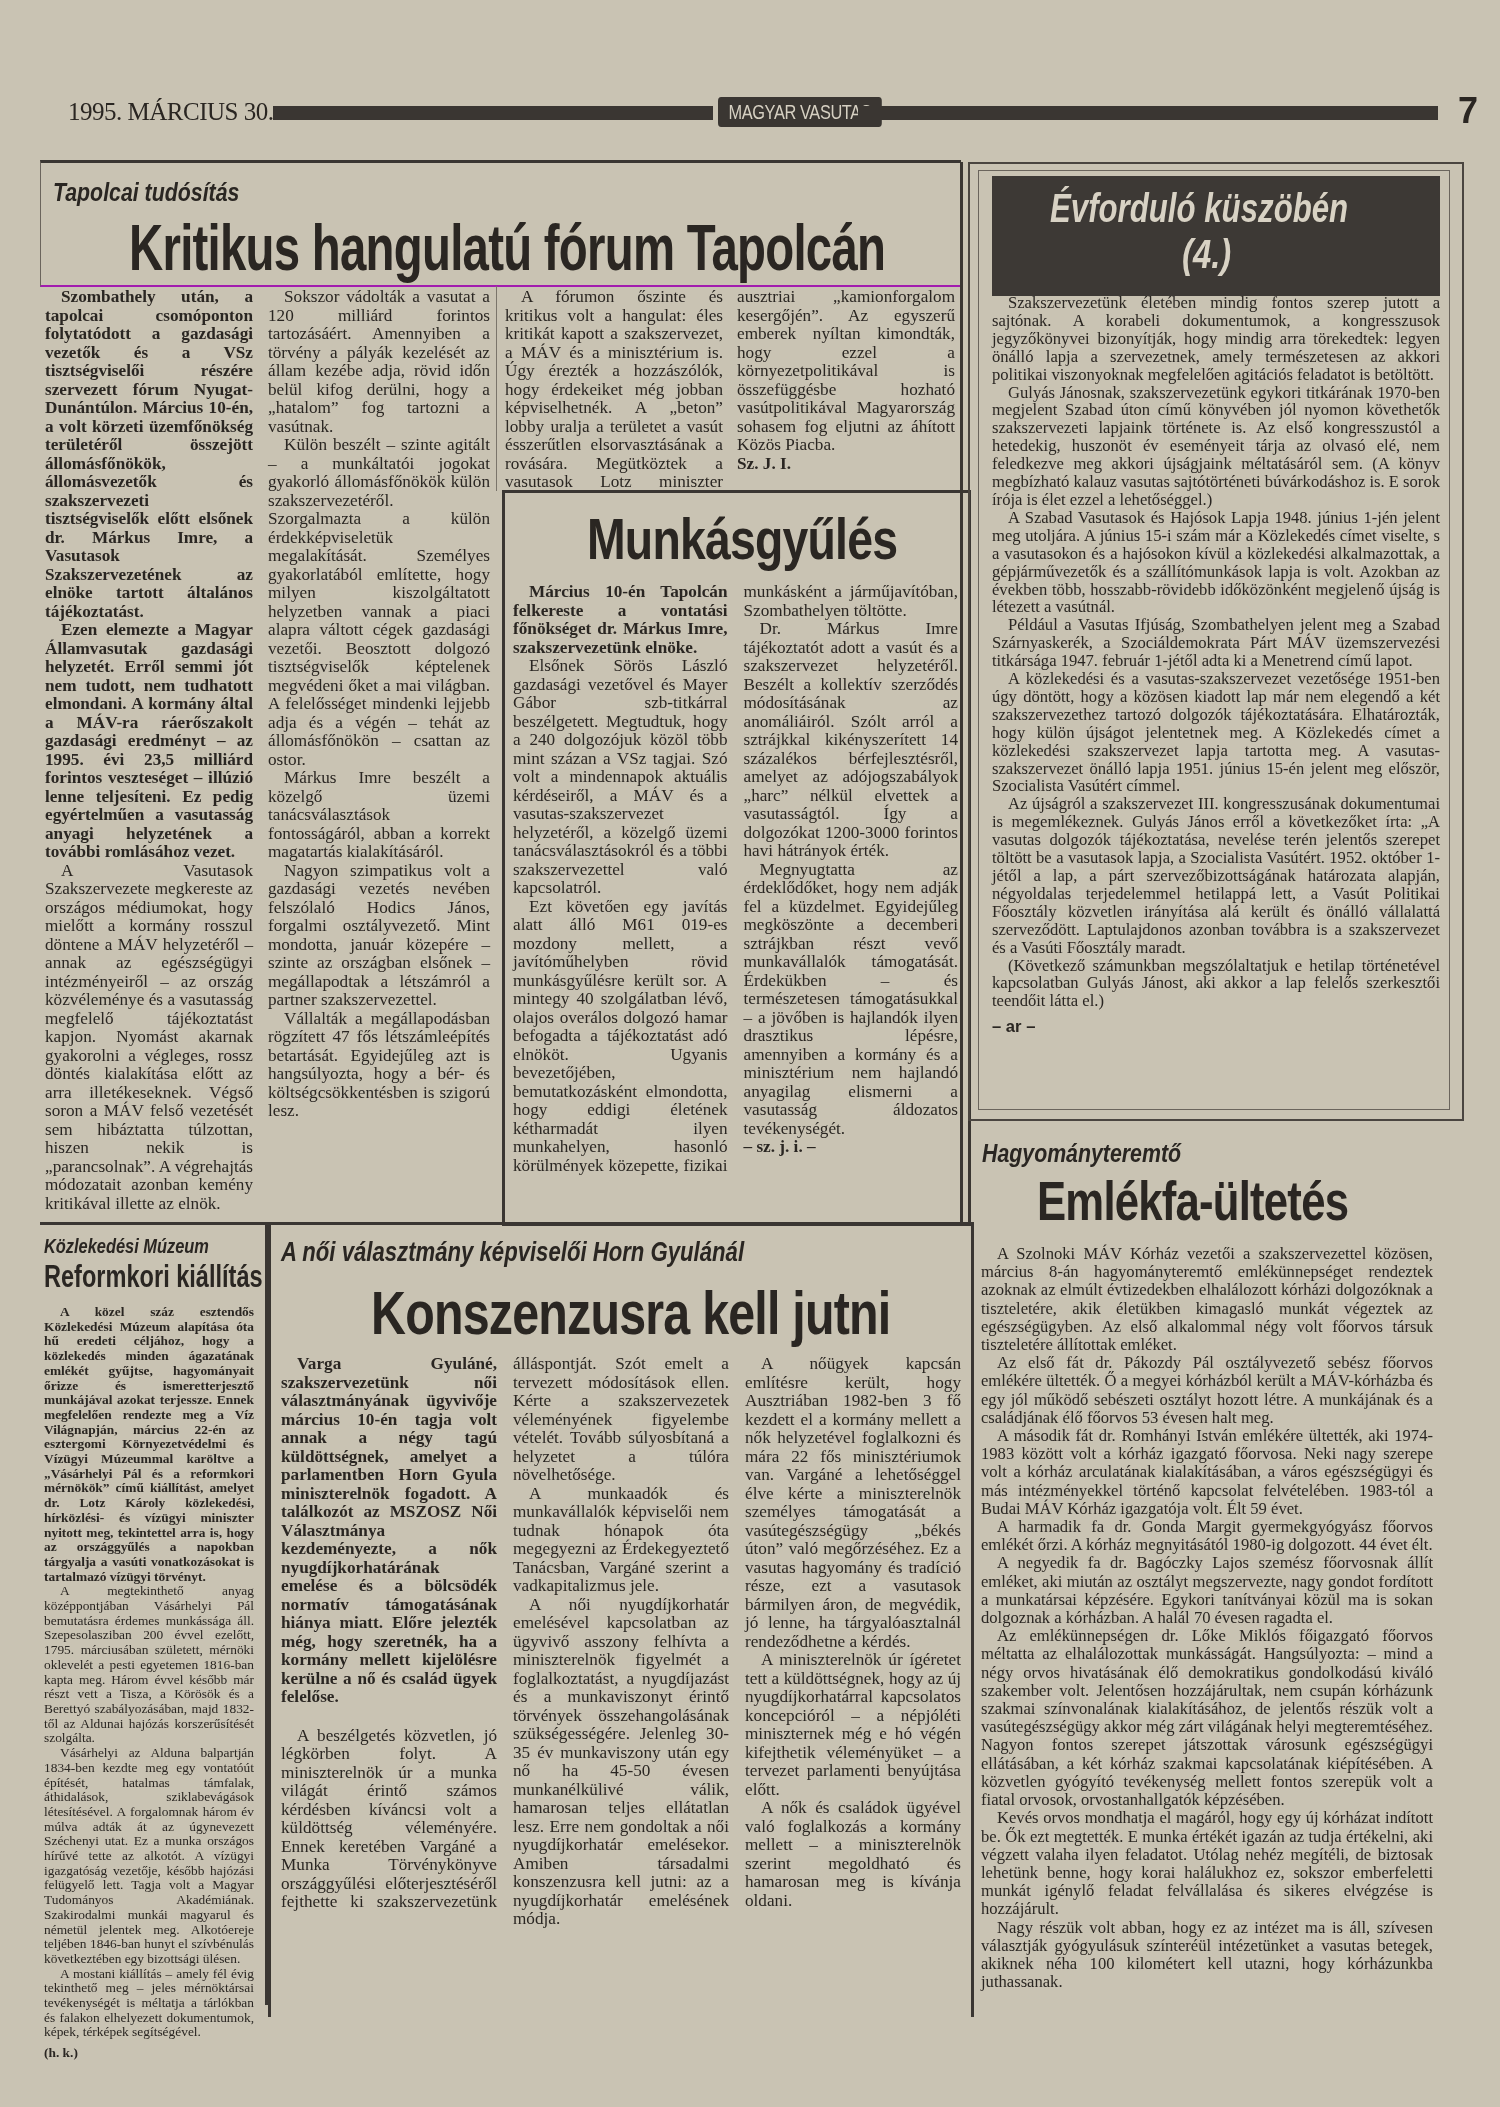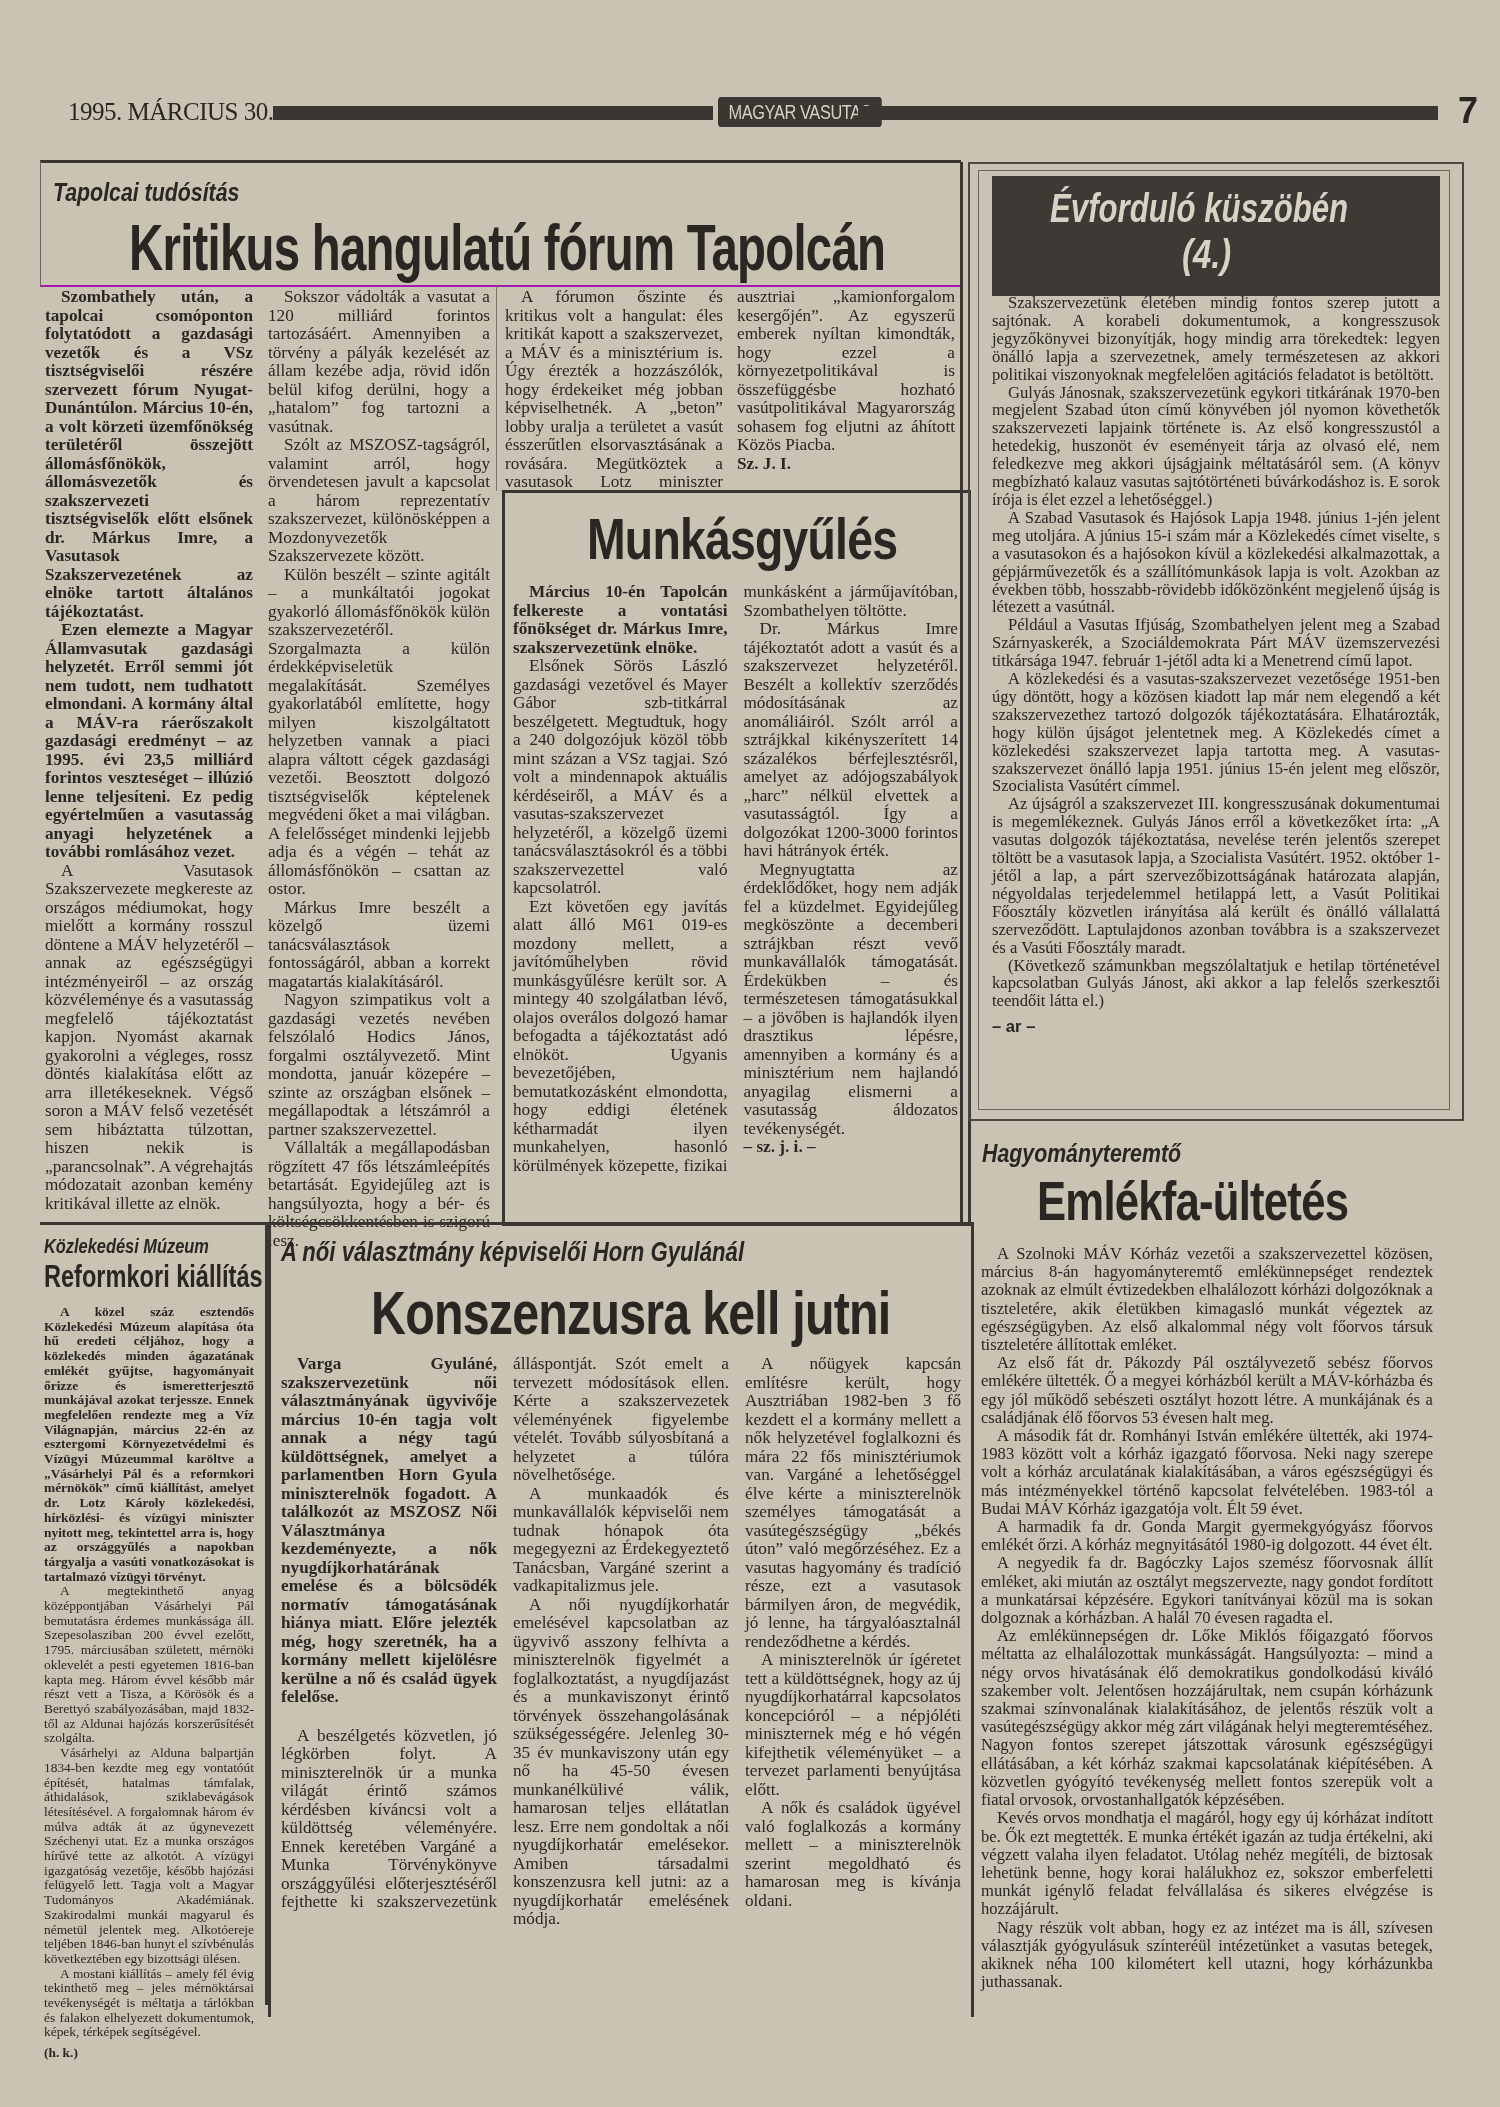--- a/index.html
+++ b/index.html
@@ -37,21 +37,20 @@
   <div class="abs headline" style="left:88px;top:48px;font-size:64px;transform:scaleX(0.74);">Kritikus hangulatú fórum Tapolcán</div>
 </div>
 
 <div class="abs col bold" style="left:45px;top:288px;width:208px;">
   <p>Szombathely után, a tapolcai csomóponton folytatódott a gazdasági vezetők és a VSz tisztségviselői részére szervezett fórum Nyugat-Dunántúlon. Március 10-én, a volt körzeti üzemfőnökség területéről összejött állomásfőnökök, állomásvezetők és szakszervezeti tisztségviselők előtt elsőnek dr. Márkus Imre, a Vasutasok Szakszervezetének az elnöke tartott általános tájékoztatást.</p>
   <p>Ezen elemezte a Magyar Államvasutak gazdasági helyzetét. Erről semmi jót nem tudott, nem tudhatott elmondani. A kormány által a MÁV-ra ráerőszakolt gazdasági eredményt – az 1995. évi 23,5 milliárd forintos veszteséget – illúzió lenne teljesíteni. Ez pedig egyértelműen a vasutasság anyagi helyzetének a további romlásához vezet.</p>
   <p style="font-weight:normal">A Vasutasok Szakszervezete megkereste az országos médiumokat, hogy mielőtt a kormány rosszul döntene a MÁV helyzetéről – annak az egészségügyi intézményeiről – az ország közvéleménye és a vasutasság megfelelő tájékoztatást kapjon. Nyomást akarnak gyakorolni a végleges, rossz döntés kialakítása előtt az arra illetékeseknek. Végső soron a MÁV felső vezetését sem hibáztatta túlzottan, hiszen nekik is „parancsolnak”. A végrehajtás módozatait azonban kemény kritikával illette az elnök.</p>
 </div>
 <div class="abs col" style="left:268px;top:288px;width:222px;">
   <p>Sokszor vádolták a vasutat a 120 milliárd forintos tartozásáért. Amennyiben a törvény a pályák kezelését az állam kezébe adja, rövid időn belül kifog derülni, hogy a „hatalom” fog tartozni a vasútnak.</p>
-  <p>Szólt az MSZOSZ-tagságról, valamint arról, hogy örvendetesen javult a kapcsolat a három reprezentatív szakszervezet, különösképpen a Mozdonyvezetők Szakszervezete között.</p>
   <p>Külön beszélt – szinte agitált – a munkáltatói jogokat gyakorló állomásfőnökök külön szakszervezetéről. Szorgalmazta a külön érdekképviseletük megalakítását. Személyes gyakorlatából említette, hogy milyen kiszolgáltatott helyzetben vannak a piaci alapra váltott cégek gazdasági vezetői. Beosztott dolgozó tisztségviselők képtelenek megvédeni őket a mai világban. A felelősséget mindenki lejjebb adja és a végén – tehát az állomásfőnökön – csattan az ostor.</p>
   <p>Márkus Imre beszélt a közelgő üzemi tanácsválasztások fontosságáról, abban a korrekt magatartás kialakításáról.</p>
   <p>Nagyon szimpatikus volt a gazdasági vezetés nevében felszólaló Hodics János, forgalmi osztályvezető. Mint mondotta, január közepére – szinte az országban elsőnek – megállapodtak a létszámról a partner szakszervezettel.</p>
   <p>Vállalták a megállapodásban rögzített 47 fős létszámleépítés betartását. Egyidejűleg azt is hangsúlyozta, hogy a bér- és költségcsökkentésben is szigorú lesz.</p>
 </div>
 <div class="abs col" style="left:505px;top:288px;width:450px;column-count:2;column-gap:14px;height:205px;">
   <p>A fórumon őszinte és kritikus volt a hangulat: éles kritikát kapott a szakszervezet, a MÁV és a minisztérium is. Úgy érezték a hozzászólók, hogy érdekeiket még jobban képviselhetnék. A „beton” lobby uralja a területet a vasút ésszerűtlen elsorvasztásának a rovására. Megütköztek a vasutasok Lotz miniszter ausztriai „kamionforgalom kesergőjén”. Az egyszerű emberek nyíltan kimondták, hogy ezzel a környezetpolitikával is összefüggésbe hozható vasútpolitikával Magyarország sohasem fog eljutni az áhított Közös Piacba.</p>
   <div class="sig">Sz. J. I.</div>
 </div>
 

